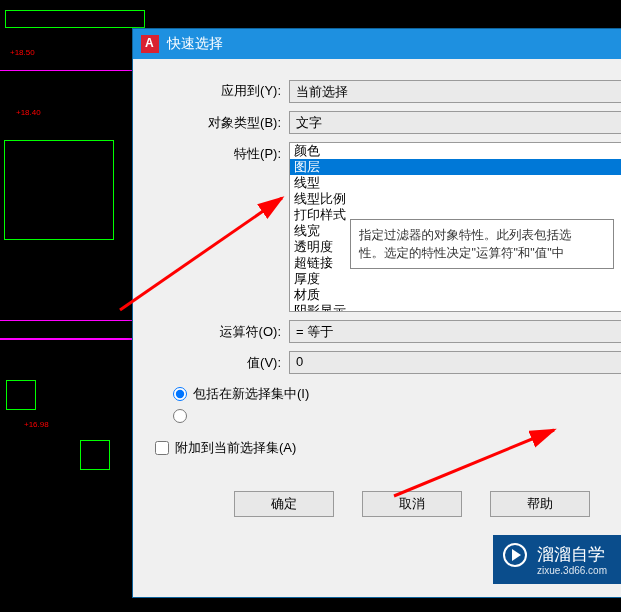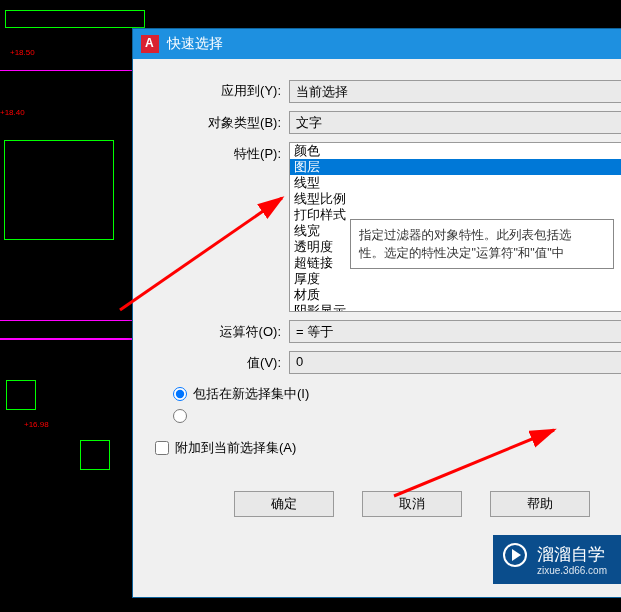--- a/index.html
+++ b/index.html
@@ -242,21 +242,21 @@
 
 <div class="cad-bg">
   <div class="cad-line green" style="top:10px;left:5px;width:140px;height:18px"></div>
   <div class="cad-line magenta" style="top:70px;left:0;width:134px;height:1px;border-width:0 0 1px 0"></div>
   <div class="cad-line green" style="top:140px;left:4px;width:110px;height:100px"></div>
   <div class="cad-line magenta" style="top:320px;left:0;width:134px;height:1px;border-width:0 0 1px 0"></div>
   <div class="cad-line magenta" style="top:338px;left:0;width:134px;height:1px;border-width:0 0 2px 0"></div>
   <div class="cad-line green" style="top:380px;left:6px;width:30px;height:30px"></div>
   <div class="cad-line green" style="top:440px;left:80px;width:30px;height:30px"></div>
   <div class="red" style="position:absolute;top:48px;left:10px">+18.50</div>
-  <div class="red" style="position:absolute;top:108px;left:0">+18.40</div>
+  <div class="red" style="position:absolute;top:108px;left:16px">+18.40</div>
   <div class="red" style="position:absolute;top:420px;left:24px">+16.98</div>
 </div>
 
 <div class="dialog">
   <div class="titlebar">
     <div class="titlebar-icon"></div>
     <span>快速选择</span>
     <div class="titlebar-close"></div>
   </div>
 

